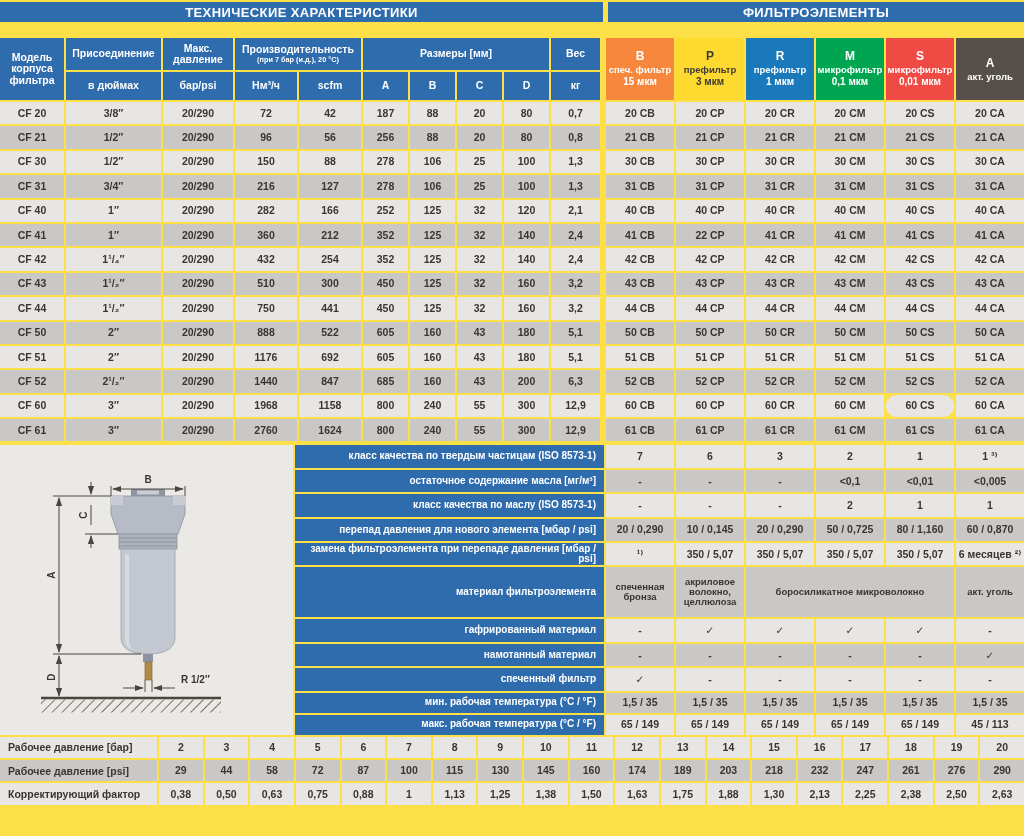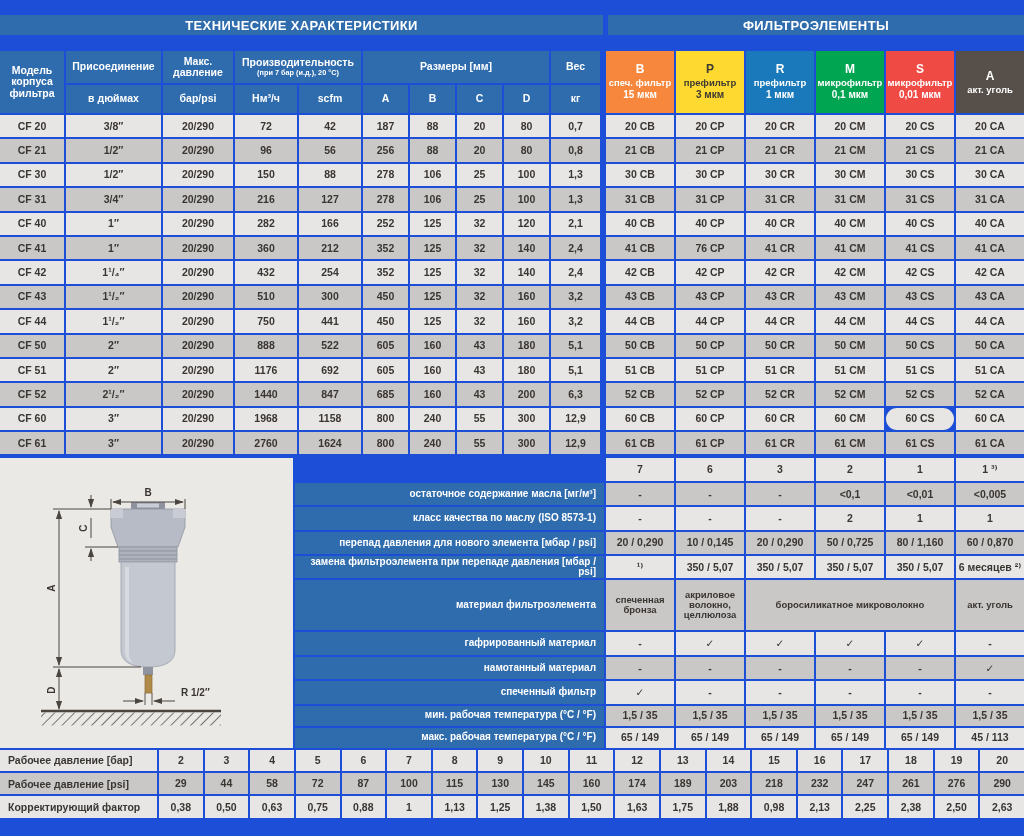--- a/index.html
+++ b/index.html
@@ -1,18 +1,18 @@
 <!DOCTYPE html>
 <html><head>
 <meta charset="utf-8">
 <style>
   * { margin:0; padding:0; box-sizing:border-box; }
   html,body { background:#ffffff; }
   body { width:1024px; height:836px; font-family:"Liberation Sans","DejaVu Sans",sans-serif; color:#3a3531; overflow:hidden; }
-  .page { width:1024px; height:836px; background:#1d4ed8; padding-top:15px; }
+  .page { width:1024px; height:836px; background:#fde047; padding-top:2px; }
 
   
   .titles { display:flex; gap:5px; }
   .title-bar { height:20px; background:#2f6cad; color:#ffffff; font-weight:700; font-size:13px; letter-spacing:0.4px;
                display:flex; align-items:center; justify-content:center; }
   .title-left { width:603px; }
   .title-right { flex:1; }
 
   
   .main-grid { margin-top:16px; display:grid;
@@ -196,21 +196,21 @@
       <div class="cell dark" style="grid-area: 8 / 2;">1″</div>
       <div class="cell dark" style="grid-area: 8 / 3;">20/290</div>
       <div class="cell dark" style="grid-area: 8 / 4;">360</div>
       <div class="cell dark" style="grid-area: 8 / 5;">212</div>
       <div class="cell dark" style="grid-area: 8 / 6;">352</div>
       <div class="cell dark" style="grid-area: 8 / 7;">125</div>
       <div class="cell dark" style="grid-area: 8 / 8;">32</div>
       <div class="cell dark" style="grid-area: 8 / 9;">140</div>
       <div class="cell dark" style="grid-area: 8 / 10;">2,4</div>
       <div class="cell dark" style="grid-area: 8 / 12;">41 CB</div>
-      <div class="cell dark" style="grid-area: 8 / 13;">76 CP</div>
+      <div class="cell dark" style="grid-area: 8 / 13;">22 CP</div>
       <div class="cell dark" style="grid-area: 8 / 14;">41 CR</div>
       <div class="cell dark" style="grid-area: 8 / 15;">41 CM</div>
       <div class="cell dark" style="grid-area: 8 / 16;">41 CS</div>
       <div class="cell dark" style="grid-area: 8 / 17;">41 CA</div>
       <div class="cell light" style="grid-area: 9 / 1;">CF 42</div>
       <div class="cell light" style="grid-area: 9 / 2;">1¹/₄″</div>
       <div class="cell light" style="grid-area: 9 / 3;">20/290</div>
       <div class="cell light" style="grid-area: 9 / 4;">432</div>
       <div class="cell light" style="grid-area: 9 / 5;">254</div>
       <div class="cell light" style="grid-area: 9 / 6;">352</div>
@@ -387,20 +387,21 @@
         <line x1="54" y1="214" x2="54" y2="254" stroke="#4a453f" stroke-width="1" marker-start="url(#arw)" marker-end="url(#arw)"></line>
         <text x="47" y="238" text-anchor="middle" transform="rotate(-90 47 235)">D</text>
 
         <line x1="140" y1="238" x2="140" y2="250" stroke="#4a453f" stroke-width="0.9"></line>
         <line x1="147" y1="238" x2="147" y2="250" stroke="#4a453f" stroke-width="0.9"></line>
         <line x1="118" y1="246" x2="138" y2="246" stroke="#4a453f" stroke-width="1" marker-end="url(#arw)"></line>
         <line x1="170" y1="246" x2="149" y2="246" stroke="#4a453f" stroke-width="1" marker-end="url(#arw)"></line>
         <text x="176" y="241" text-anchor="start">R 1/2″</text>
       </svg>
     </div>
+  <div class="spec-label" style="grid-area: 1 / 2;">класс качества по твердым частицам (ISO 8573-1)</div>
       <div class="cell spec-val light" style="grid-area: 1 / 3;">7</div>
       <div class="cell spec-val light" style="grid-area: 1 / 4;">6</div>
       <div class="cell spec-val light" style="grid-area: 1 / 5;">3</div>
       <div class="cell spec-val light" style="grid-area: 1 / 6;">2</div>
       <div class="cell spec-val light" style="grid-area: 1 / 7;">1</div>
       <div class="cell spec-val light" style="grid-area: 1 / 8;">1 ³⁾</div>
       <div class="spec-label" style="grid-area: 2 / 2;">остаточное содержание масла [мг/м³]</div>
       <div class="cell spec-val dark" style="grid-area: 2 / 3;">-</div>
       <div class="cell spec-val dark" style="grid-area: 2 / 4;">-</div>
       <div class="cell spec-val dark" style="grid-area: 2 / 5;">-</div>
@@ -518,21 +519,21 @@
       <div class="cell light" style="grid-area: 3 / 5;">0,75</div>
       <div class="cell light" style="grid-area: 3 / 6;">0,88</div>
       <div class="cell light" style="grid-area: 3 / 7;">1</div>
       <div class="cell light" style="grid-area: 3 / 8;">1,13</div>
       <div class="cell light" style="grid-area: 3 / 9;">1,25</div>
       <div class="cell light" style="grid-area: 3 / 10;">1,38</div>
       <div class="cell light" style="grid-area: 3 / 11;">1,50</div>
       <div class="cell light" style="grid-area: 3 / 12;">1,63</div>
       <div class="cell light" style="grid-area: 3 / 13;">1,75</div>
       <div class="cell light" style="grid-area: 3 / 14;">1,88</div>
-      <div class="cell light" style="grid-area: 3 / 15;">0,98</div>
+      <div class="cell light" style="grid-area: 3 / 15;">1,30</div>
       <div class="cell light" style="grid-area: 3 / 16;">2,13</div>
       <div class="cell light" style="grid-area: 3 / 17;">2,25</div>
       <div class="cell light" style="grid-area: 3 / 18;">2,38</div>
       <div class="cell light" style="grid-area: 3 / 19;">2,50</div>
       <div class="cell light" style="grid-area: 3 / 20;">2,63</div>
     </div>
 
 </div>
 
 </body></html>

